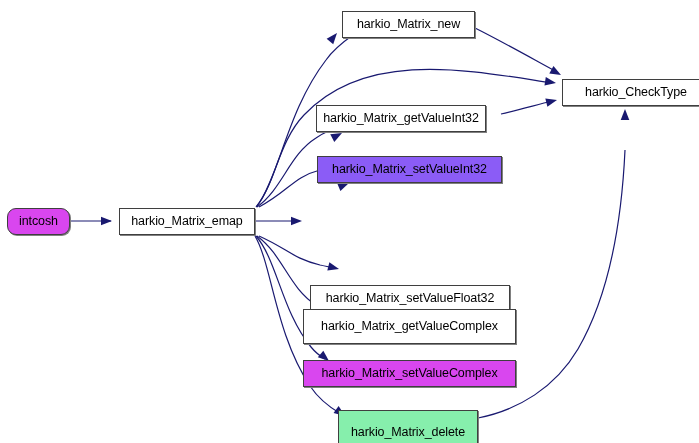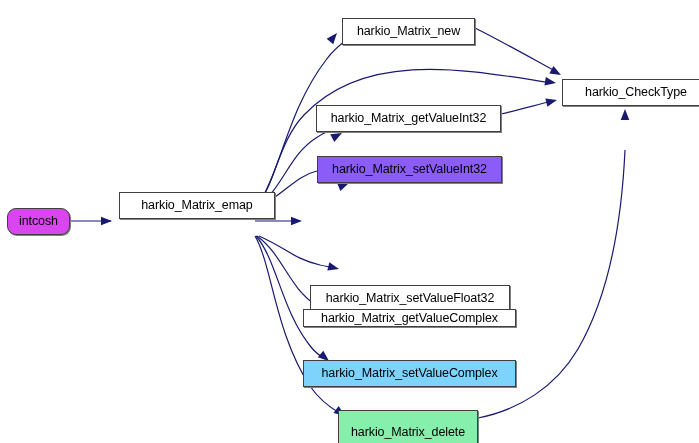--- a/index.html
+++ b/index.html
@@ -76,40 +76,40 @@
       <polygon points="0,0 -11,-4.3 -11,4.3" fill="#191970" transform="translate(329,361) rotate(40)"></polygon>
       <polygon points="0,0 -11,-4.3 -11,4.3" fill="#191970" transform="translate(345,416) rotate(36)"></polygon>
       <polygon points="0,0 -11,-4.3 -11,4.3" fill="#191970" transform="translate(561,75) rotate(29)"></polygon>
       <polygon points="0,0 -11,-4.3 -11,4.3" fill="#191970" transform="translate(557,100) rotate(-14)"></polygon>
       <polygon points="0,0 -11,-4.3 -11,4.3" fill="#191970" transform="translate(625,109) rotate(-90)"></polygon>
     </svg>
 
 <div class="node highlight" style="display: flex; left: 7px; top: 208px; width: 63px; height: 27px; background: #d946ef; border-color: rgb(63, 63, 63); border-radius: 9px;">
     <span class="node-label">intcosh</span>
   </div>
-    <div class="node" style="display: flex; left: 119px; top: 192px; width: 156px; height: 27px; background: rgb(255, 255, 255); border-color: rgb(63, 63, 63);">
+    <div class="node" style="display: flex; left: 119px; top: 208px; width: 136px; height: 27px; background: rgb(255, 255, 255); border-color: rgb(63, 63, 63);">
     <span class="node-label">harkio_Matrix_emap</span>
   </div>
-    <div class="node" style="display: flex; left: 342px; top: 18px; width: 133px; height: 27px; background: rgb(255, 255, 255); border-color: rgb(63, 63, 63);">
+    <div class="node" style="display: flex; left: 342px; top: 11px; width: 133px; height: 27px; background: rgb(255, 255, 255); border-color: rgb(63, 63, 63);">
     <span class="node-label">harkio_Matrix_new</span>
   </div>
     <div class="node" style="display: flex; left: 562px; top: 79px; width: 148px; height: 27px; background: rgb(255, 255, 255); border-color: rgb(63, 63, 63);">
     <span class="node-label">harkio_CheckType</span>
   </div>
-    <div class="node" style="display: flex; left: 316px; top: 105px; width: 185px; height: 27px; background: rgb(255, 255, 255); border-color: rgb(63, 63, 63);">
+    <div class="node" style="display: flex; left: 316px; top: 105px; width: 170px; height: 27px; background: rgb(255, 255, 255); border-color: rgb(63, 63, 63);">
     <span class="node-label">harkio_Matrix_getValueInt32</span>
   </div>
     <div class="node" style="display: flex; left: 317px; top: 156px; width: 185px; height: 27px; background: #8b5cf6; border-color: rgb(63, 63, 63);">
     <span class="node-label">harkio_Matrix_setValueInt32</span>
   </div>
     <div class="node" style="display: flex; left: 310px; top: 258px; width: 200px; height: 27px; background: rgb(255, 255, 255); border-color: rgb(63, 63, 63); margin-top: 27px;">
     <span class="node-label">harkio_Matrix_setValueFloat32</span>
   </div>
-    <div class="node" style="display: flex; left: 303px; top: 309px; width: 213px; height: 18px; background: rgb(255, 255, 255); border-color: rgb(63, 63, 63);">
+    <div class="node" style="display: flex; left: 303px; top: 309px; width: 213px; height: 35px; background: rgb(255, 255, 255); border-color: rgb(63, 63, 63);">
     <span class="node-label">harkio_Matrix_getValueComplex</span>
   </div>
-    <div class="node" style="display: flex; left: 303px; top: 360px; width: 213px; height: 27px; background: #7dd3fc; border-color: rgb(63, 63, 63);">
+    <div class="node" style="display: flex; left: 303px; top: 360px; width: 213px; height: 27px; background: #d946ef; border-color: rgb(63, 63, 63);">
     <span class="node-label">harkio_Matrix_setValueComplex</span>
   </div>
     <div class="node" style="display: flex; left: 338px; top: 410px; width: 140px; height: 44px; background: #86efac; border-color: rgb(63, 63, 63);">
     <span class="node-label">harkio_Matrix_delete</span>
   </div>
   </div>
 
 </body></html>

